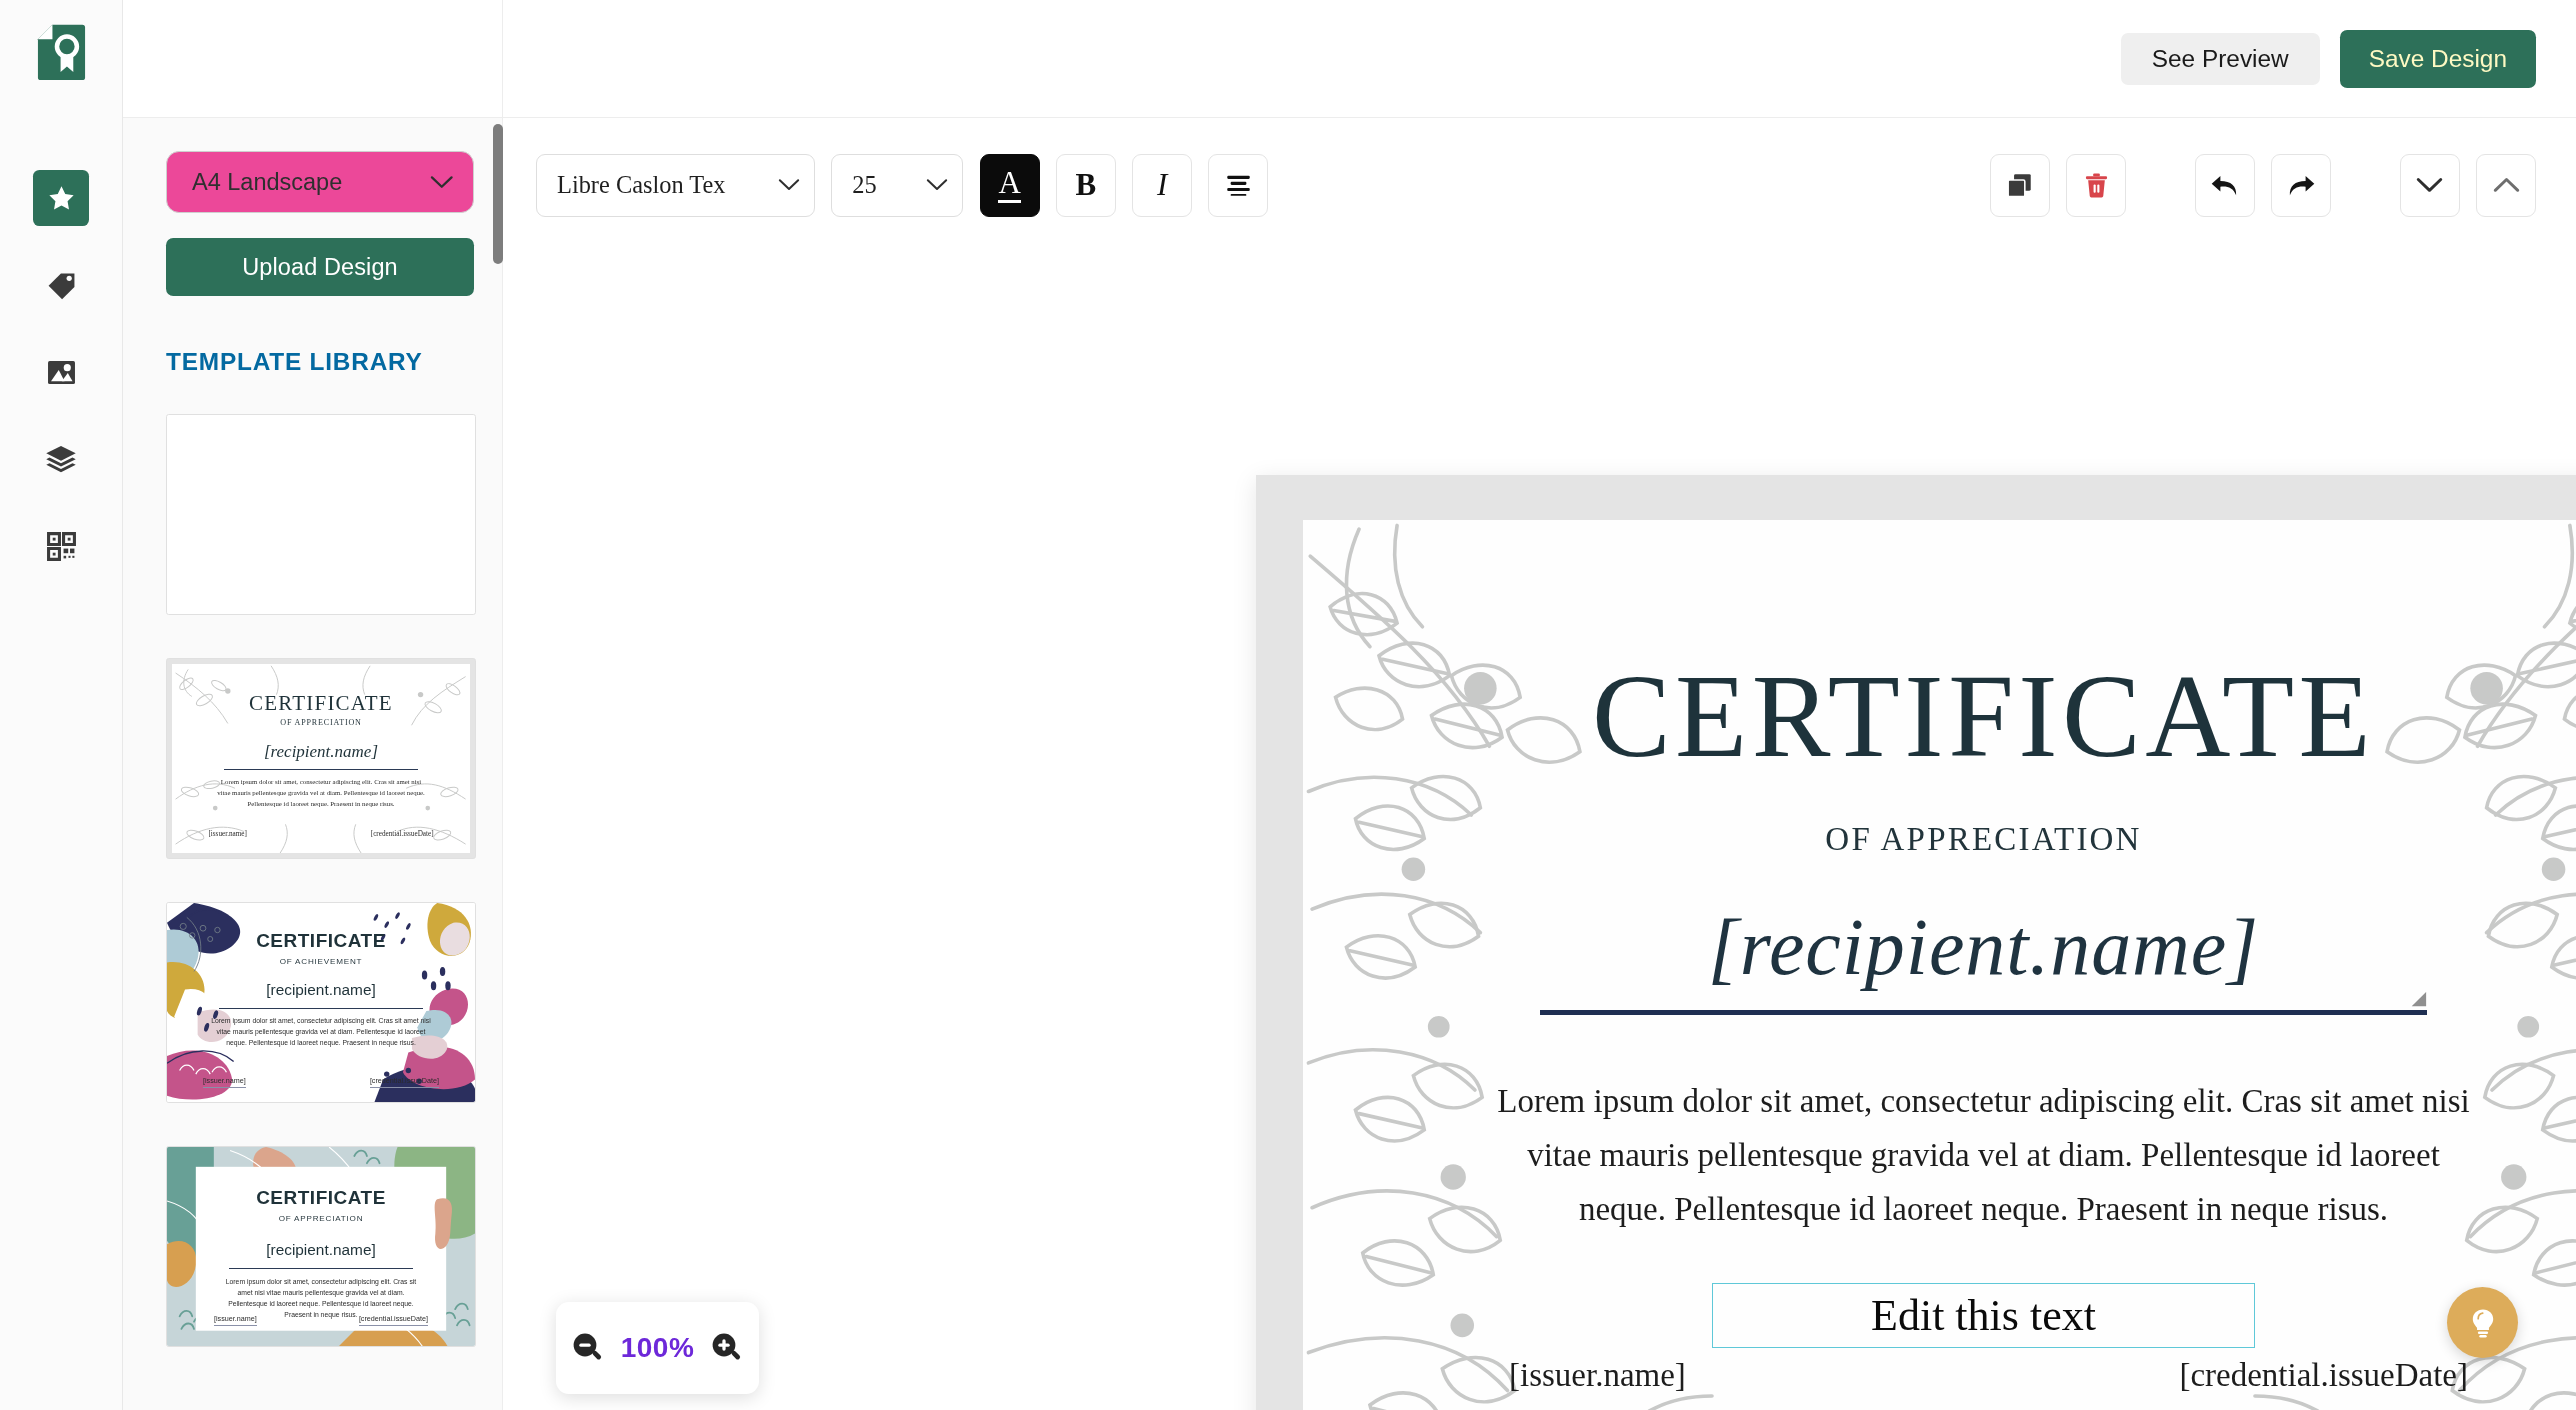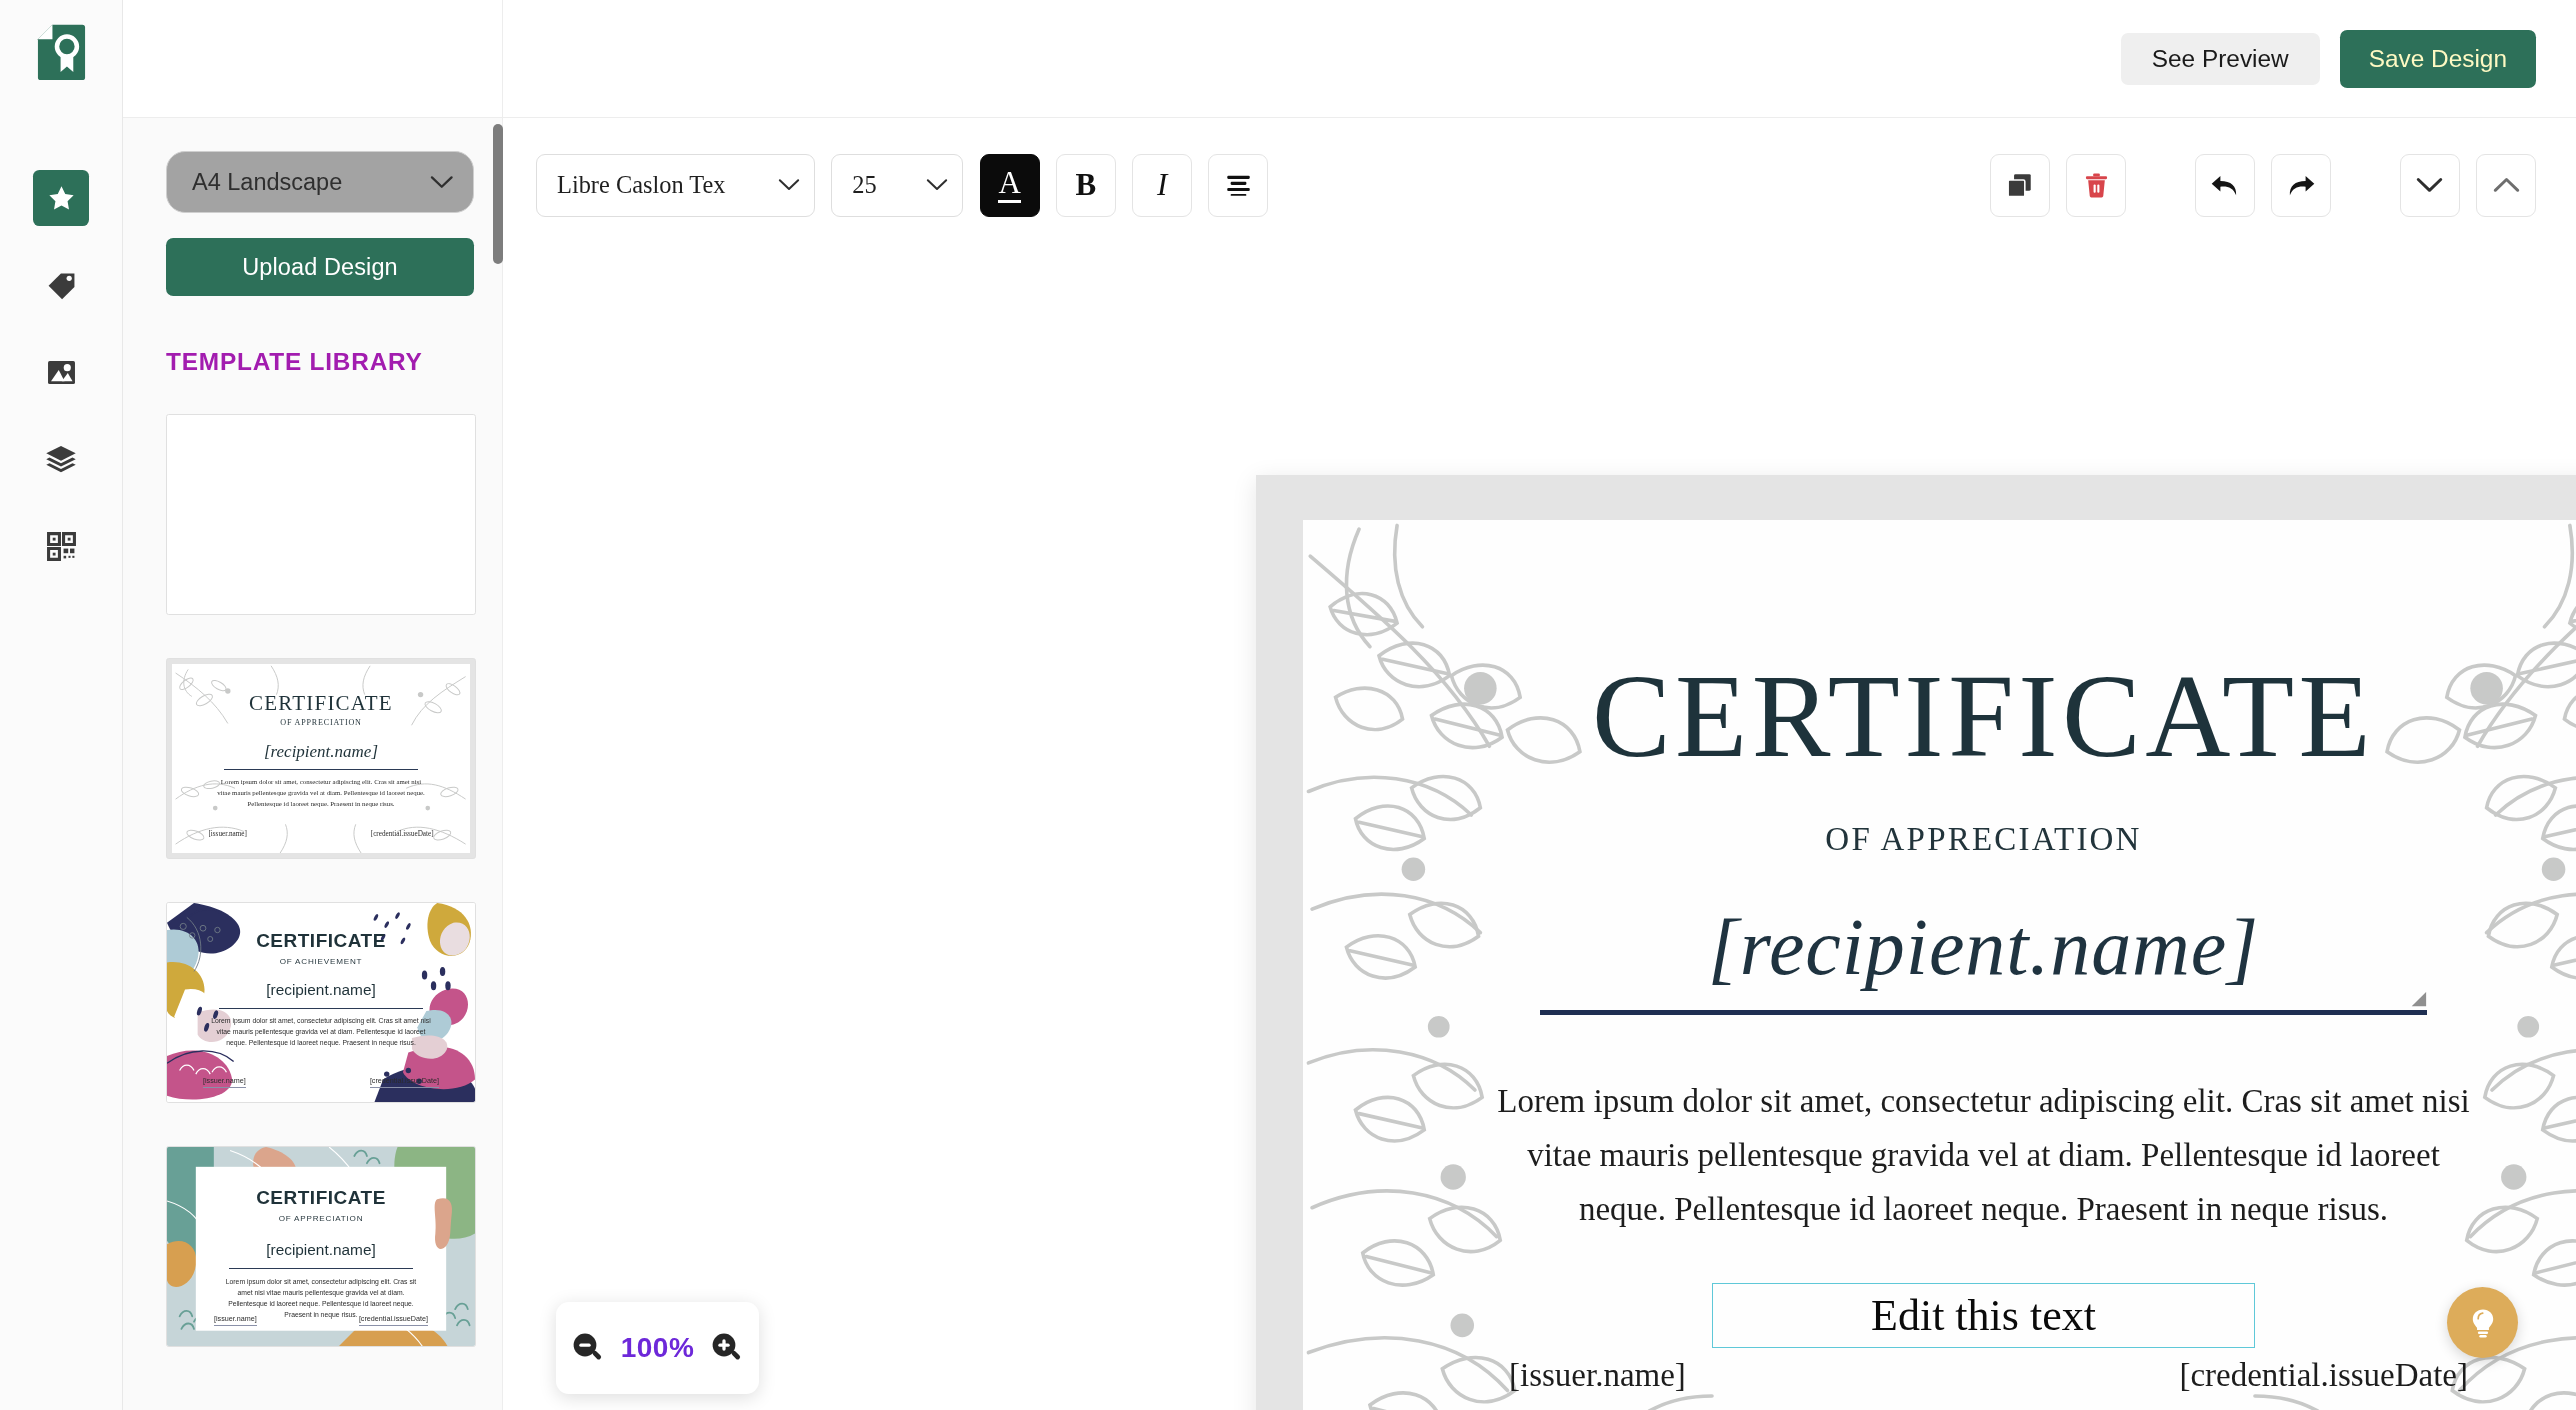--- a/index.html
+++ b/index.html
@@ -33,35 +33,35 @@
 
   
   .panel {
     width: 380px; flex: 0 0 380px; height: 1410px;
     background: #fafafa; border-right: 0.9px solid #ededed;
     position: relative; overflow: hidden;
   }
   .panel-top { height: 118px; background: #ffffff; border-bottom: 0.9px solid #ededed; }
   .panel-body { padding: 33px 43px 0 43px; }
   .size-select {
-    width: 308px; height: 62px; background: #a3a3a3;
-    border: 0.9px solid #cfcfcf; border-radius: 19px;
+    width: 308px; height: 62px; background: #ec4899;
+    border: 0.9px solid #cfcfcf; border-radius: 13px;
     display: flex; align-items: center; justify-content: space-between;
     padding: 0 20px 0 25px; cursor: pointer;
   }
   .size-select span { font-size: 23.5px; color: #2f2f2f; }
   .upload-btn {
     width: 308px; height: 58px; margin-top: 25px;
     background: #2d7059; color: #fff; border: none; border-radius: 7.2px;
     font-size: 23.5px; font-family: "Liberation Sans", sans-serif;
     cursor: pointer; letter-spacing: 0.1px;
   }
   .lib-title {
     margin-top: 52px; font-size: 24.4px; font-weight: bold;
-    letter-spacing: 0.8px; color: #a21caf;
+    letter-spacing: 0.8px; color: #0369a1;
   }
   .thumbs { margin-top: 38px; }
   .thumb {
     width: 310px; height: 201px; margin-bottom: 43px;
     background: #e4e4e4; border: 0.9px solid #e0e0e0; border-radius: 2.7px;
     position: relative; overflow: hidden; cursor: pointer;
   }
   .thumb.blank { background: #ffffff; }
   .thumb-inner { position: absolute; inset: 5.4px; overflow: hidden; background: #fff; }
   .thumb.full .thumb-inner { inset: 0; }

